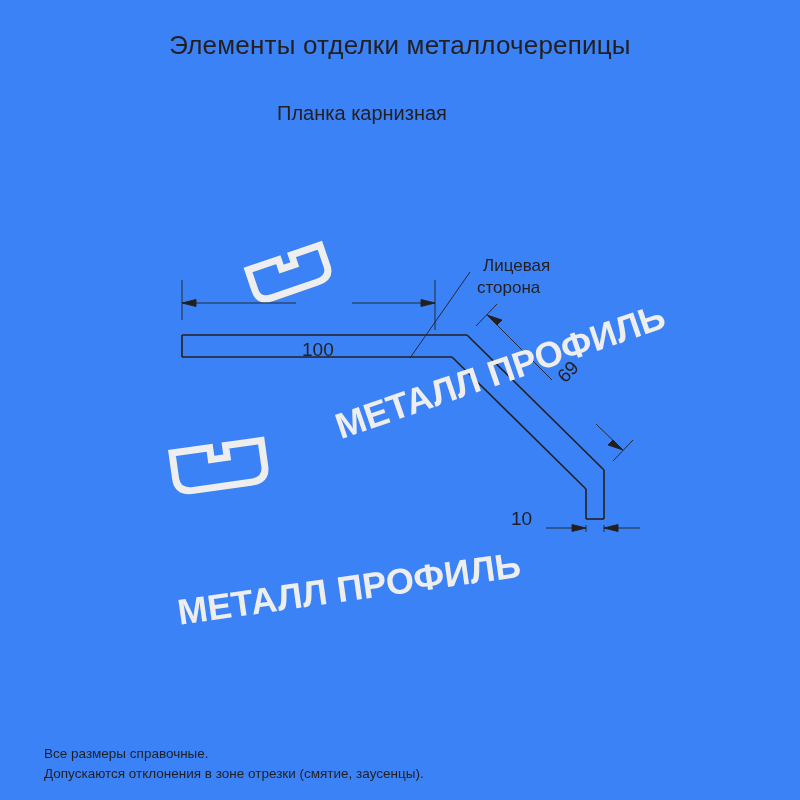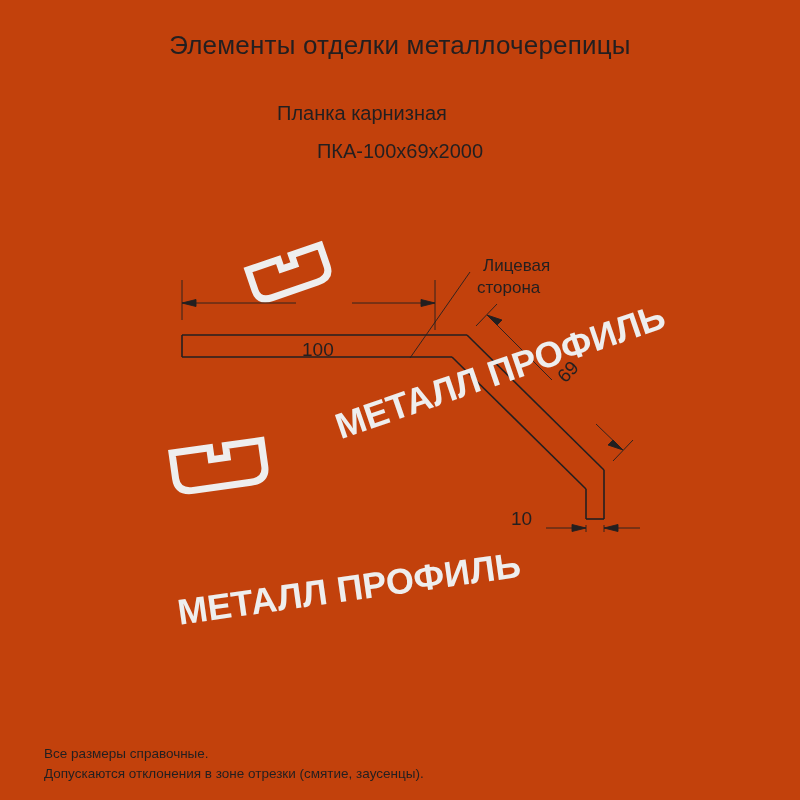--- a/index.html
+++ b/index.html
@@ -4,21 +4,21 @@
 <style>
   html, body {
     margin: 0;
     padding: 0;
     background: #ffffff;
   }
   #page {
     position: relative;
     width: 800px;
     height: 800px;
-    background: #c2410c;
+    background: #3b82f6;
     overflow: hidden;
     font-family: "Liberation Sans", sans-serif;
     color: #231f20;
   }
   .title {
     position: absolute;
     left: 0;
     top: 30px;
     width: 800px;
     text-align: center;
@@ -92,21 +92,20 @@
     color: #231f20;
   }
 </style>
 </head>
 <body>
 
 <div id="page">
 
   <div class="title">Элементы отделки металлочерепицы</div>
   <div class="subtitle">Планка карнизная</div>
-  <div class="code">ПКА-100х69х2000</div>
 
   <div id="drawing">
 
     <div class="wm wm1">МЕТАЛЛ ПРОФИЛЬ</div>
     <div class="wm wm2">МЕТАЛЛ ПРОФИЛЬ</div>
 
     <svg width="800" height="430" viewBox="0 0 800 430">
 
       <g fill="none" stroke="#eeeeee" stroke-width="7" transform="translate(248,90) rotate(-19)">
         <path d="M0,22 L0,0 L32,0 L32,10 L46,10 L46,0 L76,0 L76,22 Q76,34 62,34 L14,34 Q0,34 0,22 Z"></path>

